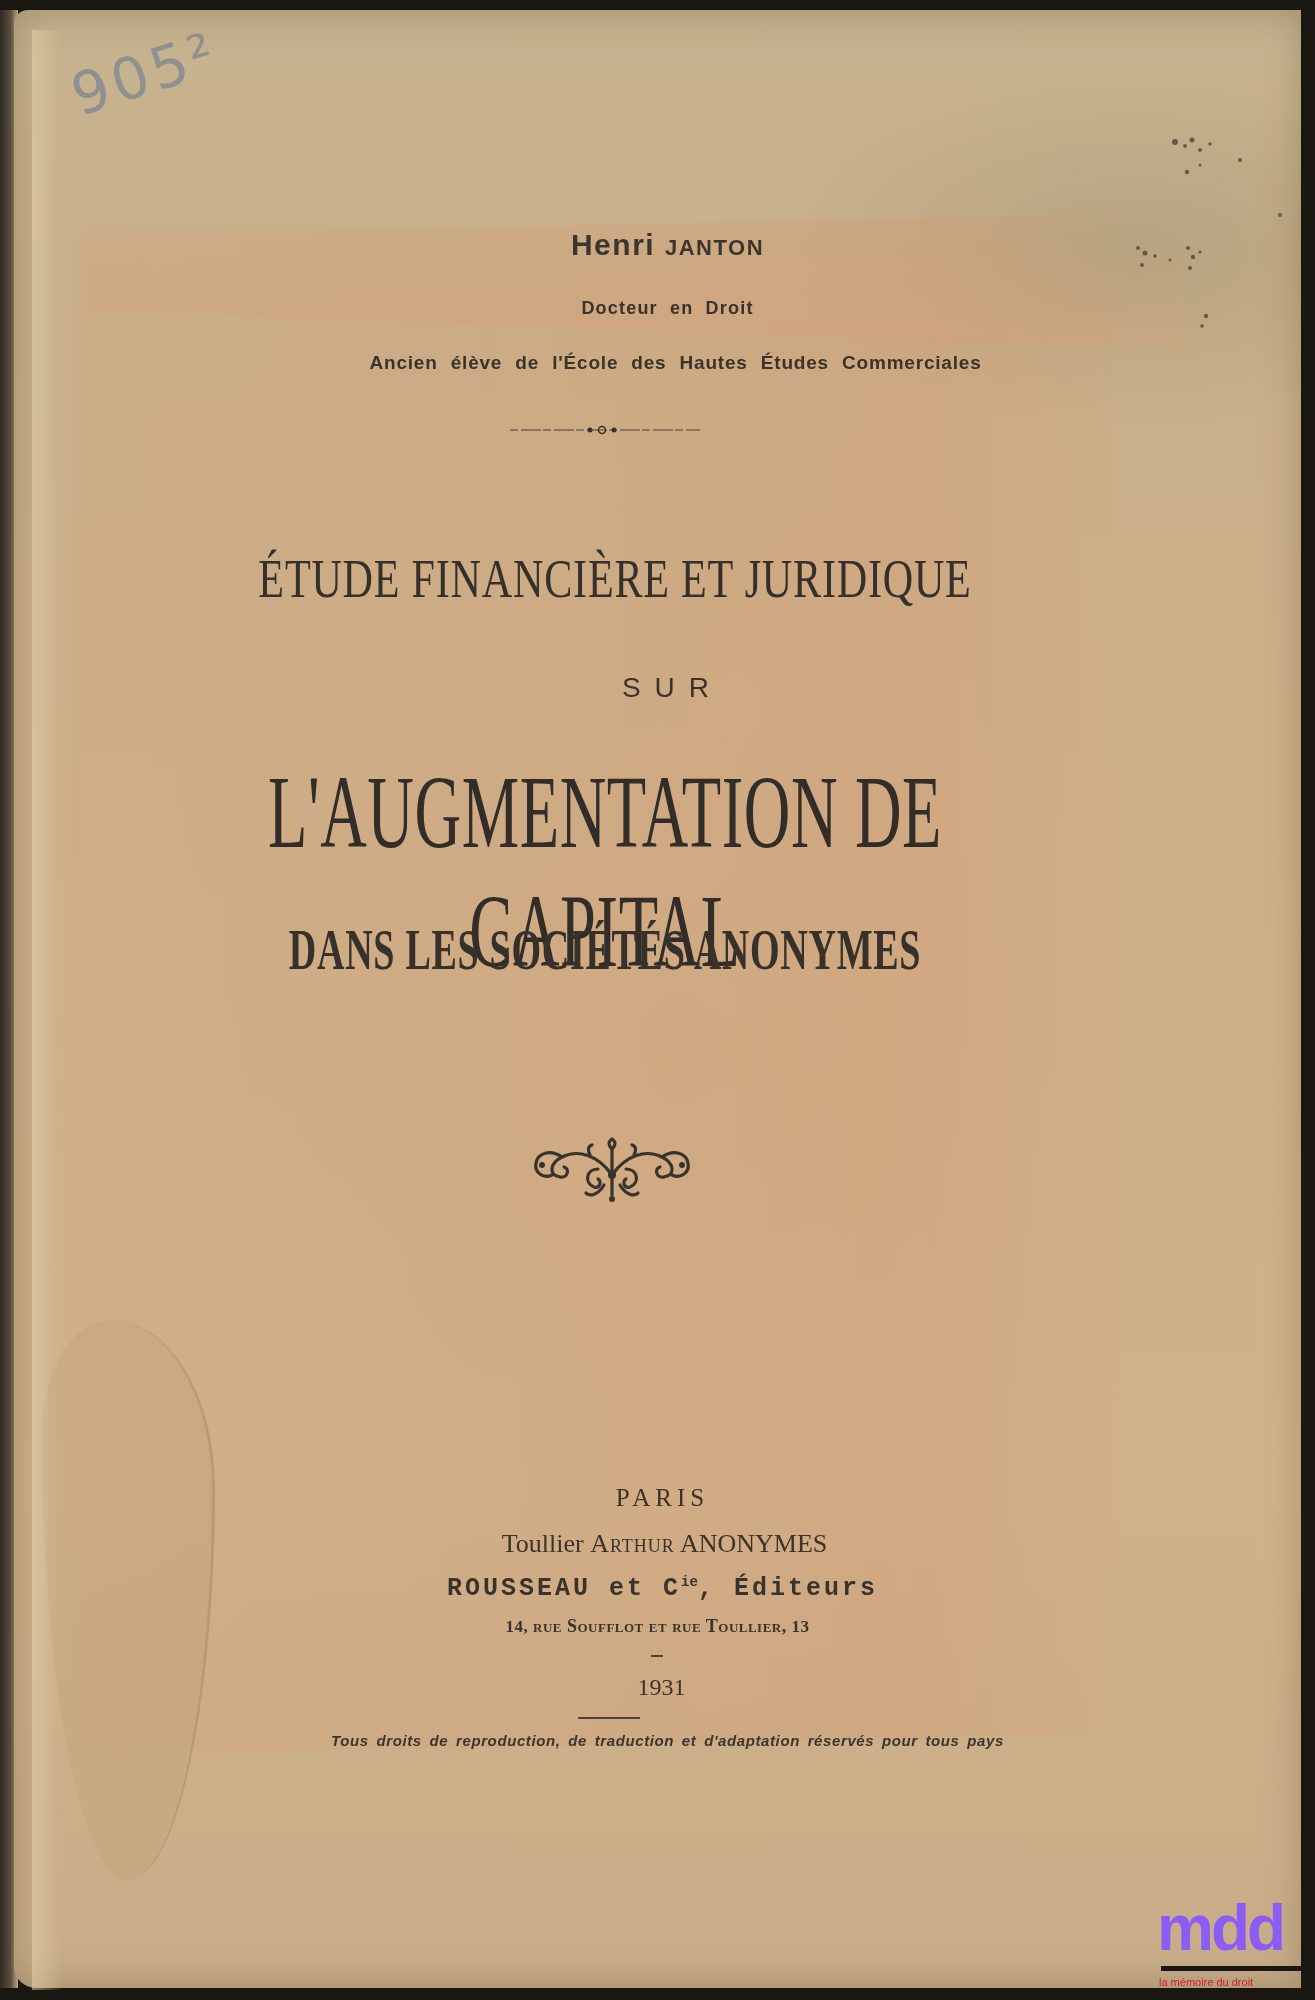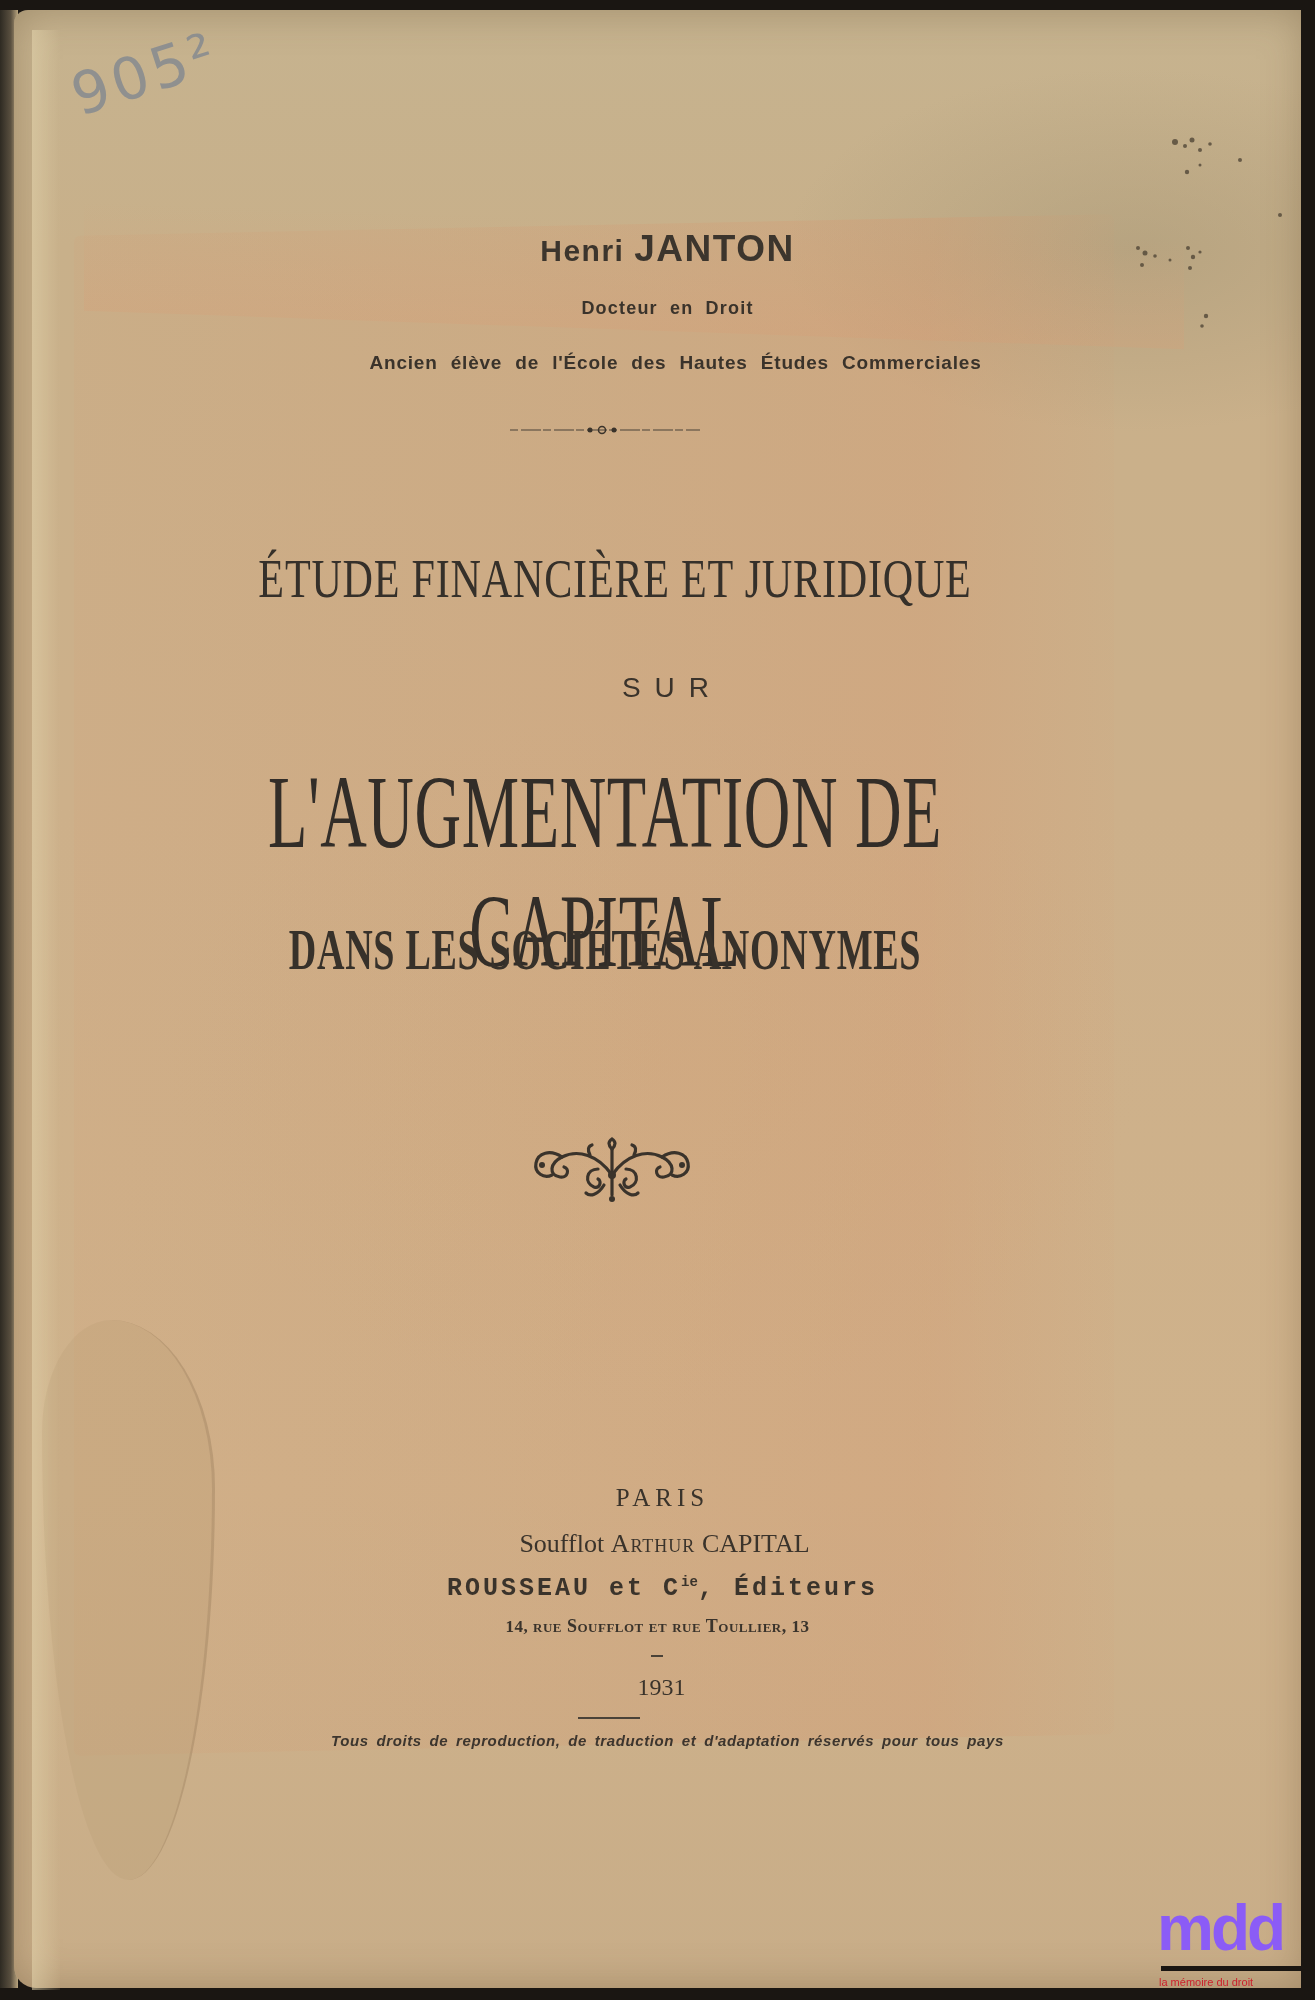--- a/index.html
+++ b/index.html
@@ -62,21 +62,21 @@
     font-size: 58px; color: #7d8590;
     transform: rotate(-18deg);
     opacity: 0.75;
     letter-spacing: 4px;
   }
   .text-block { position: absolute; left: 0; width: 1315px; text-align: center; color: #3a332b; }
   .author {
     top: 228px; font-family: "Liberation Sans", sans-serif; font-weight: bold;
     font-size: 30px; letter-spacing: 1.5px; color: #3c352d; left: 10px;
   }
-  .author .surname { font-size: 37px; }
+  .author .surname { font-size: 22px; }
   .credential1 {
     top: 298px; font-family: "Liberation Sans", sans-serif; font-weight: bold;
     font-size: 18px; letter-spacing: 1.2px; word-spacing: 6px; left: 10px;
   }
   .credential2 {
     top: 352px; font-family: "Liberation Sans", sans-serif; font-weight: bold;
     font-size: 19px; letter-spacing: 0.8px; word-spacing: 7px; left: 18px;
   }
   .rule-ornament { position: absolute; left: 510px; top: 424px; width: 190px; height: 12px; }
   .title1 {
@@ -213,23 +213,23 @@
     <path d="M106 20 q4 -8 -2 -10"></path>
   </g>
   <circle cx="84" cy="40" r="4" fill="#3a332b"></circle>
   <circle cx="84" cy="64" r="3" fill="#3a332b"></circle>
   <circle cx="14" cy="30" r="3" fill="#3a332b"></circle>
   <circle cx="154" cy="30" r="3" fill="#3a332b"></circle>
 </svg>
 
 <div class="text-block city">PARIS</div>
 <div class="text-block publisher1">
-  <span>Soufflot</span>
+  <span>Toullier</span>
   <span class="sc">Arthur</span>
-  <span>CAPITAL</span>
+  <span>ANONYMES</span>
 </div>
 <div class="text-block publisher2"><span>ROUSSEAU et C</span><sup>ie</sup><span>, Éditeurs</span></div>
 <div class="text-block address">
   <span>14,</span>
   <span class="sc">rue Soufflot et rue Toullier,</span>
   <span>13</span>
 </div>
 <div class="dash-small"></div>
 <div class="text-block year">1931</div>
 <div class="dash-wide"></div>

